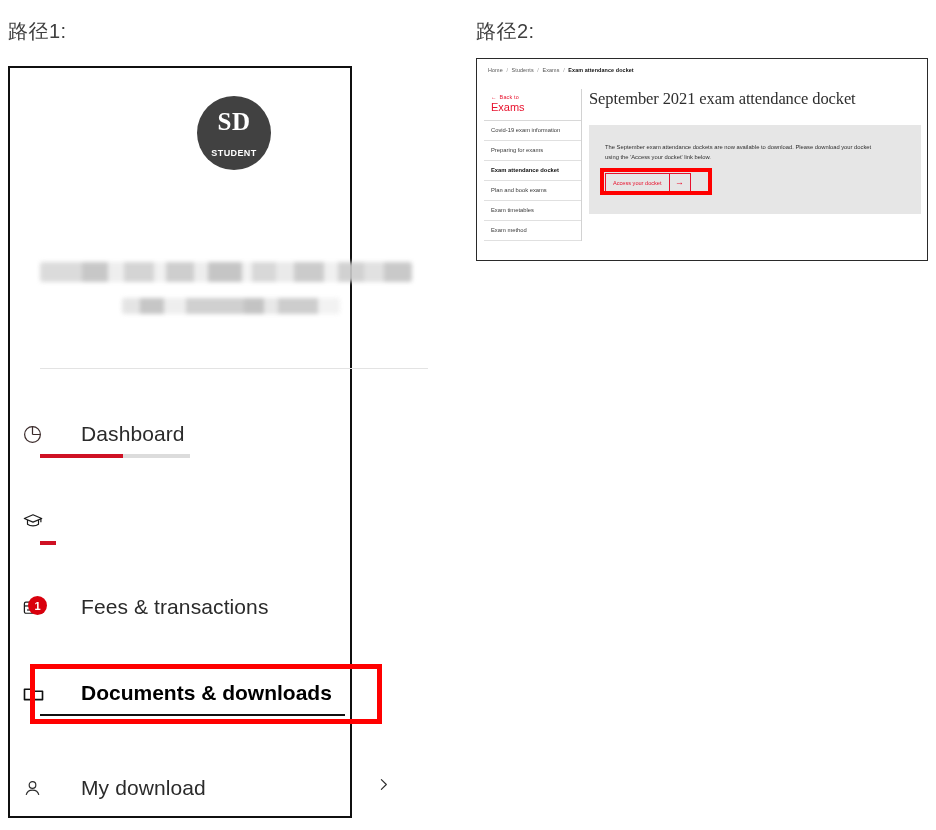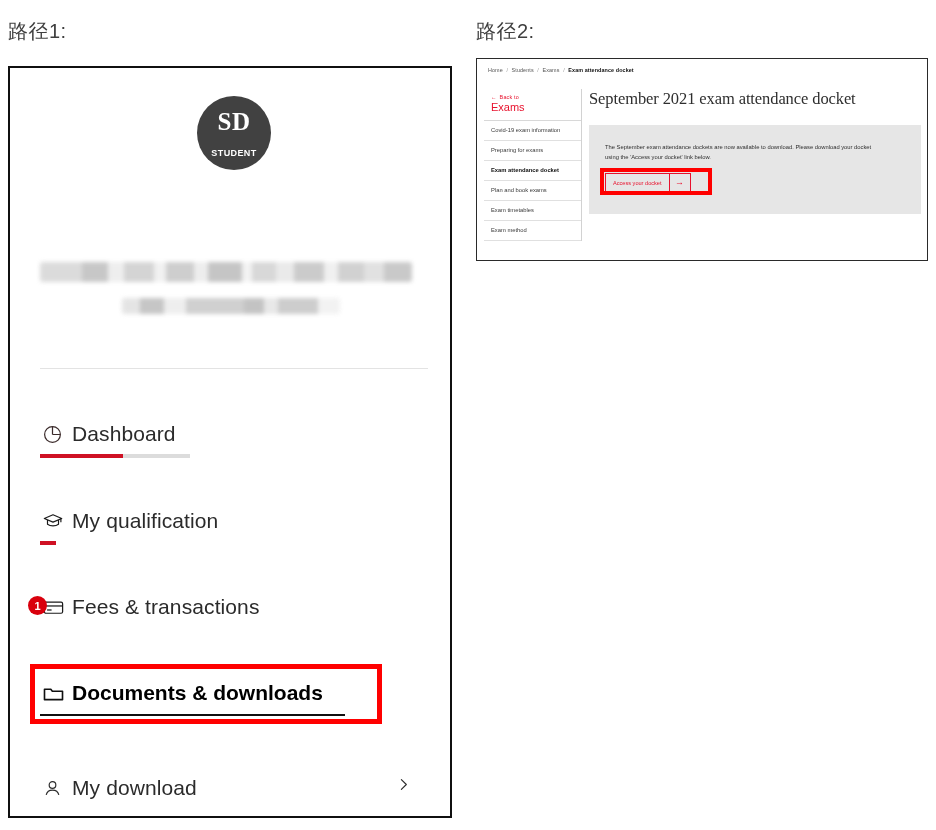--- a/index.html
+++ b/index.html
@@ -25,21 +25,21 @@
     white-space: nowrap;
   }
   #caption-left  { left: 8px;   top: 18px; }
   #caption-right { left: 476px; top: 18px; }
 
   
   #panel-left {
     position: absolute;
     left: 8px;
     top: 66px;
-    width: 444px;
+    width: 344px;
     height: 752px;
     border: 2px solid #101010;
     background: #fff;
     box-sizing: border-box;
   }
 
   
   .avatar {
     position: absolute;
     left: 187px;
@@ -90,25 +90,26 @@
     position: absolute;
     left: 30px;
     top: 20px;
     width: 388px;
     height: 1px;
     background: #e3e3e3;
   }
 
   .menu-item {
     position: absolute;
-    left: 32px;
+    left: 12px;
     width: 388px;
     height: 44px;
     display: flex;
     align-items: center;
+    gap: 29px;
   }
   #menu-item-dashboard     { top: 64px; }
   #menu-item-qualification { top: 151px; }
   #menu-item-fees          { top: 237px; }
   #menu-item-documents     { top: 323px; }
   #menu-item-details       { top: 418px; }
 
   .menu-icon {
     width: 30px;
     flex: 0 0 30px;
@@ -382,21 +383,20 @@
     </div>
 
     <div class="menu-item" id="menu-item-qualification">
       <span class="menu-icon">
         <svg width="22" height="22" viewBox="0 0 24 24" fill="none" stroke="#1b1b1b" stroke-width="1.3" stroke-linejoin="round">
           <path d="M2.5 9.2 L12 5.2 L21.5 9.2 L12 13.2 Z"></path>
           <path d="M6 11 L6 15.6 C6 15.6 8.4 17.4 12 17.4 C15.6 17.4 18 15.6 18 15.6 L18 11"></path>
           <path d="M20.6 9.6 L20.6 13.4"></path>
         </svg>
       </span>
-      <span class="menu-label">My qualification</span>
     </div>
 
     <div class="menu-item" id="menu-item-fees">
       <span class="menu-icon">
         <svg width="23" height="23" viewBox="0 0 24 24" fill="none" stroke="#1b1b1b" stroke-width="1.3">
           <rect x="2.5" y="6.5" width="19" height="11.5" rx="1.6"></rect>
           <path d="M2.5 10.4 L21.5 10.4"></path>
           <path d="M5.3 14.6 L10 14.6"></path>
         </svg>
       </span>

